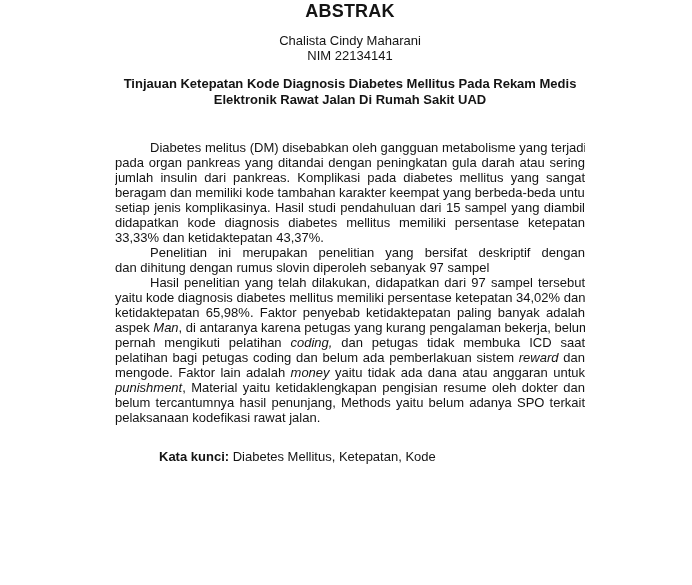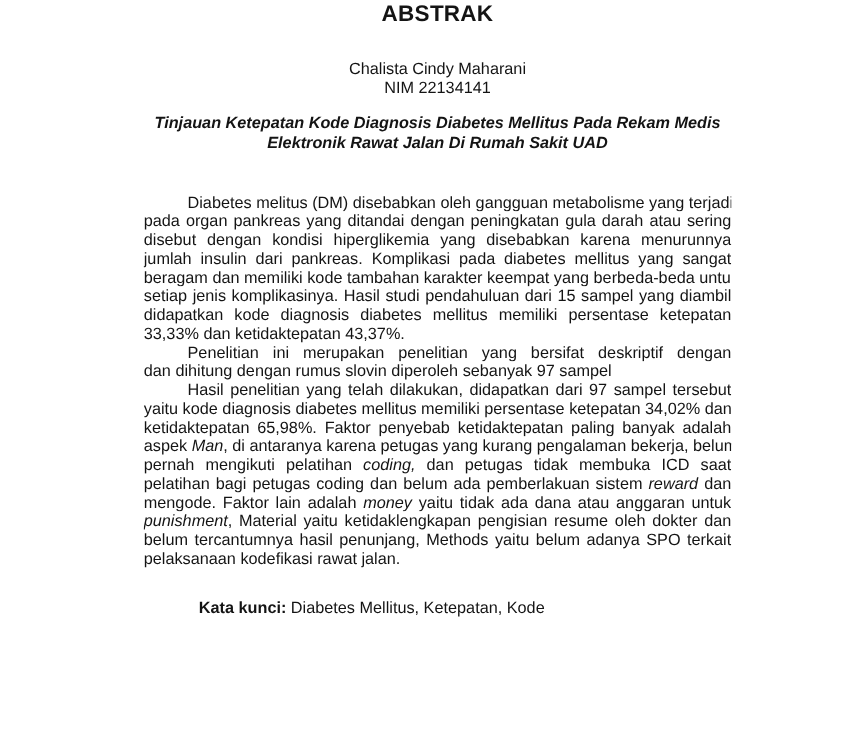--- a/index.html
+++ b/index.html
@@ -14,30 +14,29 @@
   .page{position:absolute;left:0;top:0;width:604px;height:585px;background:#fff;}
   .content{position:absolute;left:115px;top:0;width:470px;}
   .doc-title{
     margin:0;padding:0;
     font-size:18px;font-weight:bold;
     line-height:22px;
     text-align:center;
     letter-spacing:.2px;
   }
   .author-block{
-    margin-top:25px;
+    margin-top:11px;
     font-size:13px;line-height:15px;
     text-align:center;
   }
   .thesis-title{
     margin:13px 0 0 0;padding:0;
     font-size:13px;font-weight:bold;
     line-height:15.5px;
     text-align:center;
-    font-style:italic;
   }
   .abstract-body{
     margin-top:33px;
     font-size:13px;line-height:15px;
   }
   .para{margin:0;padding:0;}
   .line{
     text-align:justify;
     text-align-last:justify;
     white-space:nowrap;
@@ -67,21 +66,20 @@
 
     <h2 class="thesis-title">
       <div>Tinjauan Ketepatan Kode Diagnosis Diabetes Mellitus Pada Rekam Medis</div>
       <div>Elektronik Rawat Jalan Di Rumah Sakit UAD</div>
     </h2>
 
     <div class="abstract-body">
         <div class="para">
           <div class="line indent"><span>Diabetes melitus (DM) disebabkan oleh gangguan metabolisme yang terjadi</span></div>
           <div class="line"><span>pada organ pankreas yang ditandai dengan peningkatan gula darah atau sering</span></div>
-          <div class="line"><span>disebut dengan kondisi hiperglikemia yang disebabkan karena menurunnya</span></div>
           <div class="line"><span>jumlah insulin dari pankreas. Komplikasi pada diabetes mellitus yang sangat</span></div>
           <div class="line"><span>beragam dan memiliki kode tambahan karakter keempat yang berbeda-beda untuk</span></div>
           <div class="line"><span>setiap jenis komplikasinya. Hasil studi pendahuluan dari 15 sampel yang diambil</span></div>
           <div class="line"><span>didapatkan kode diagnosis diabetes mellitus memiliki persentase ketepatan</span></div>
           <div class="line last"><span>33,33% dan ketidaktepatan 43,37%.</span></div>
         </div>
         <div class="para">
           <div class="line indent"><span>Penelitian ini merupakan penelitian yang bersifat deskriptif dengan</span></div>
           <div class="line last"><span>dan dihitung dengan rumus slovin diperoleh sebanyak 97 sampel</span></div>
         </div>

